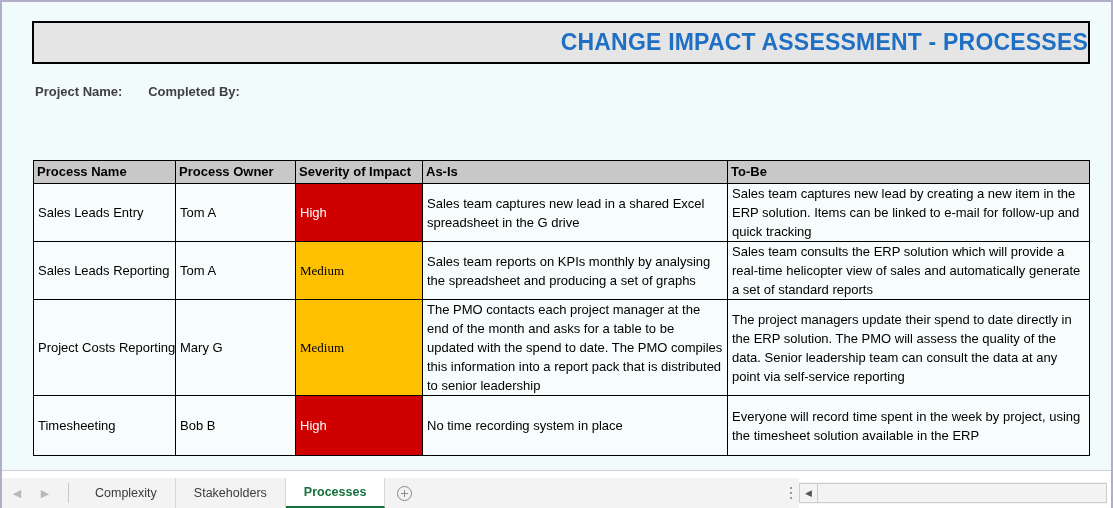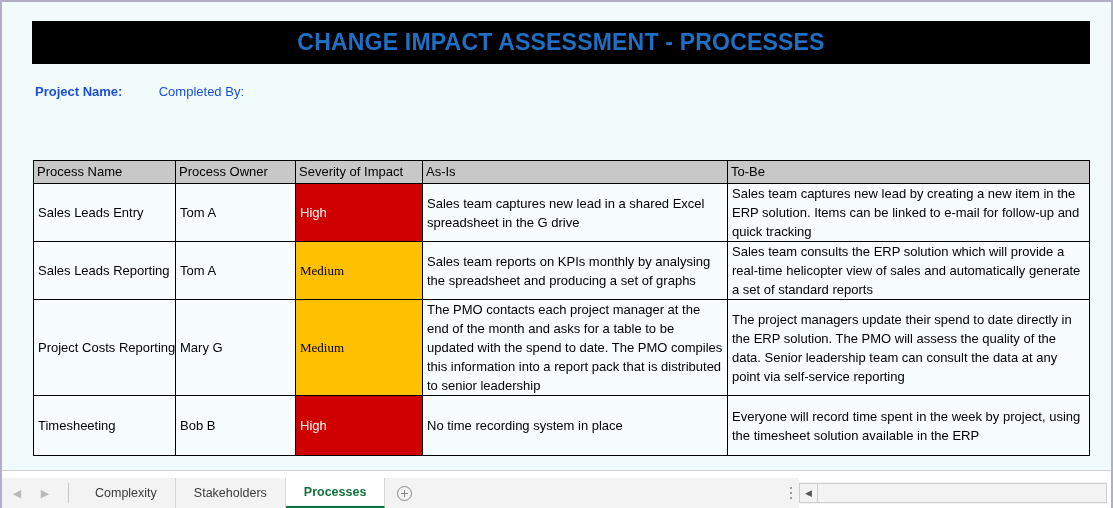--- a/index.html
+++ b/index.html
@@ -26,61 +26,61 @@
     background: #f1fbfc;
     overflow: hidden;
   }
 
   
   .title-banner {
     position: absolute;
     left: 30px; top: 19px;
     width: 1058px; height: 43px;
     border: 2px solid #000;
-    background: #000000;
+    background: #e5e5e5;
     display: flex;
     align-items: center;
-    justify-content: center;
+    justify-content: flex-end;
   }
   .title-text {
     color: #1f6fc4;
     font-weight: bold;
     font-size: 23px;
     letter-spacing: .2px;
     white-space: nowrap;
   }
 
   
   .meta {
     position: absolute;
     left: 0; top: 80px;
     width: 100%;
     font-size: 13px;
-    color: #1d4ed8;
+    color: #404040;
   }
   .meta-row {
     display: flex;
     align-items: flex-start;
     height: 20px;
     line-height: 20px;
   }
   .meta-label {
     width: 142px;
     padding-left: 33px;
     font-weight: bold;
     white-space: nowrap;
   }
   .meta-value {
     width: 450px;
     white-space: nowrap;
   }
   .meta-right-label {
     width: 100px;
-    text-align: right;
-    font-weight: normal;
+    text-align: center;
+    font-weight: bold;
     white-space: nowrap;
   }
   .meta-right-value {
     flex: 1;
   }
 
   
   .grid {
     position: absolute;
     left: 31px; top: 158px;
@@ -95,21 +95,21 @@
     border: 1px solid #000;
     padding: 0 4px;
     vertical-align: middle;
     text-align: left;
     font-weight: normal;
     background: #f7fdfd;
     line-height: 19px;
   }
   .grid thead th {
     background: #c8c8c8;
-    font-weight: normal;
+    font-weight: bold;
     height: 22px;
     line-height: 22px;
     padding: 0 3px;
     vertical-align: middle;
     white-space: nowrap;
     overflow: hidden;
   }
   .col-name   { width: 142px; }
   .col-owner  { width: 120px; }
   .col-sev    { width: 127px; }

